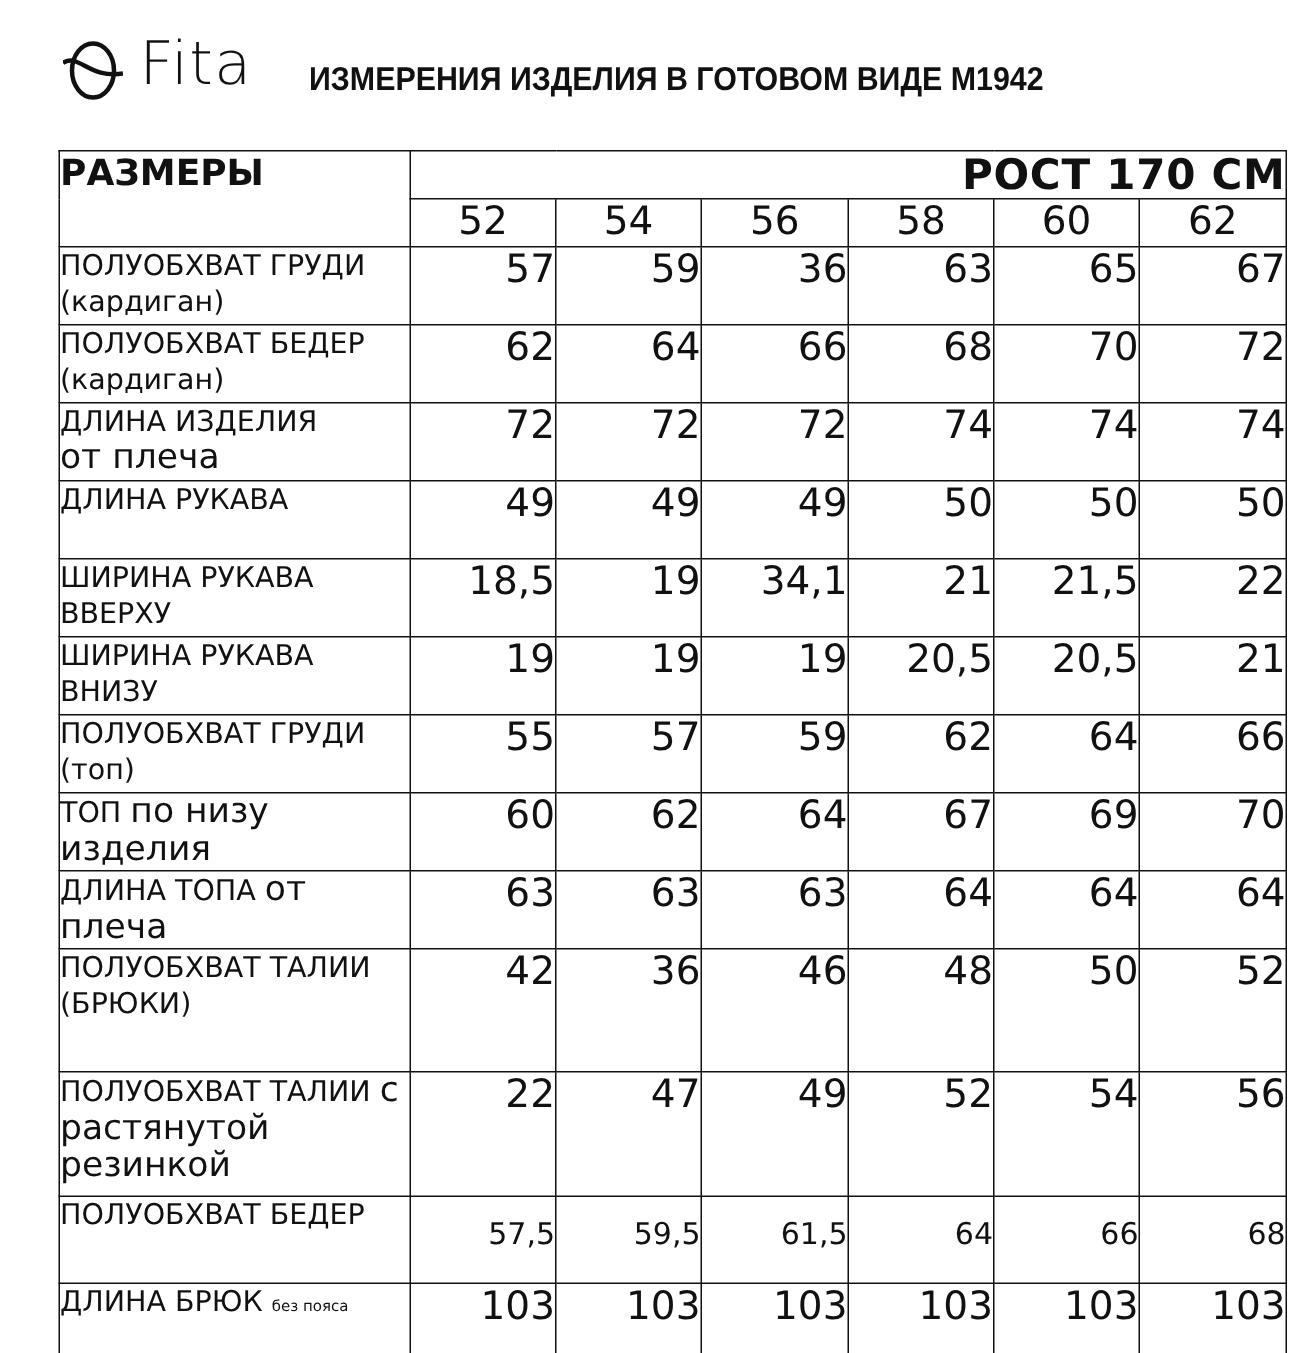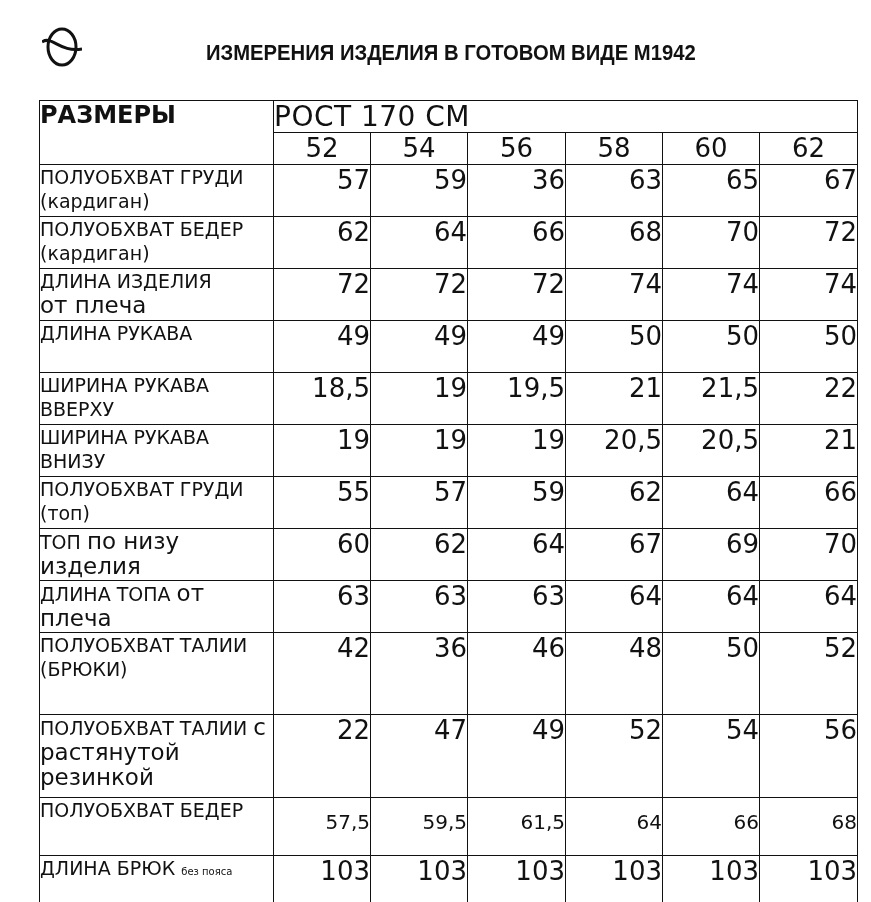--- a/index.html
+++ b/index.html
@@ -12,38 +12,39 @@
                font-size: 40px; font-weight: 300; letter-spacing: 1px; line-height: 50px; color: #111; }
   .title { position: absolute; left: 168px; top: 17px; font-family: "Liberation Sans", sans-serif;
            font-weight: bold; font-size: 22px; line-height: 28px; transform: scaleX(0.92);
            transform-origin: left center; white-space: nowrap; color: #111; }
 
   table.sizes { position: absolute; left: 39px; top: 100px; border-collapse: collapse;
                 table-layout: fixed; width: 818px; }
   table.sizes td, table.sizes th { border: 1.5px solid #111; padding: 0; vertical-align: top; }
   th.razm { font-family: "DejaVu Sans", sans-serif; font-weight: bold; font-size: 24px;
             text-align: left; vertical-align: top; padding-top: 2px; }
-  th.rost { font-weight: normal; font-size: 28px; text-align: left; height: 31px;
+  th.rost { font-weight: bold; font-size: 28px; text-align: right; height: 31px;
             line-height: 31px; letter-spacing: 0.5px; }
   th.size { font-weight: normal; font-size: 26px; text-align: center; height: 31px; line-height: 31px; }
   td.label { font-size: 19px; line-height: 24px; padding-left: 8px; padding-top: 1px; }
   td.label .small { font-size: 23px; }
   td.label .tiny { font-size: 10px; }
   td.val { font-size: 26px; text-align: right; padding-right: 8px; padding-top: 2px; line-height: 30px; }
   td.val.sm { font-size: 20px; line-height: 24px; padding-top: 12px; }
 </style>
 </head>
 <body>
 
 <div class="header">
   <div class="logo">
     <svg class="logo-mark" viewBox="0 0 40 42">
       <ellipse cx="20" cy="22" rx="14" ry="18" fill="none" stroke="#111" stroke-width="3"></ellipse>
       <path d="M0 17 C 10 10, 18 28, 40 24" fill="none" stroke="#111" stroke-width="3"></path>
     </svg>
+    <span class="logo-text">Fita</span>
   </div>
   <div class="title">ИЗМЕРЕНИЯ ИЗДЕЛИЯ В ГОТОВОМ ВИДЕ М1942</div>
 </div>
 
 <table class="sizes">
   <colgroup>
     <col style="width:234px">
       <col style="width:97px">
       <col style="width:97px">
       <col style="width:98px">
@@ -102,21 +103,21 @@
     <td class="val">49</td>
     <td class="val">50</td>
     <td class="val">50</td>
     <td class="val">50</td>
   </tr>
 
   <tr style="height:52px">
     <td class="label">ШИРИНА РУКАВА ВВЕРХУ</td>
     <td class="val">18,5</td>
     <td class="val">19</td>
-    <td class="val">19,5</td>
+    <td class="val">34,1</td>
     <td class="val">21</td>
     <td class="val">21,5</td>
     <td class="val">22</td>
   </tr>
 
   <tr style="height:52px">
     <td class="label">ШИРИНА РУКАВА ВНИЗУ</td>
     <td class="val">19</td>
     <td class="val">19</td>
     <td class="val">19</td>

